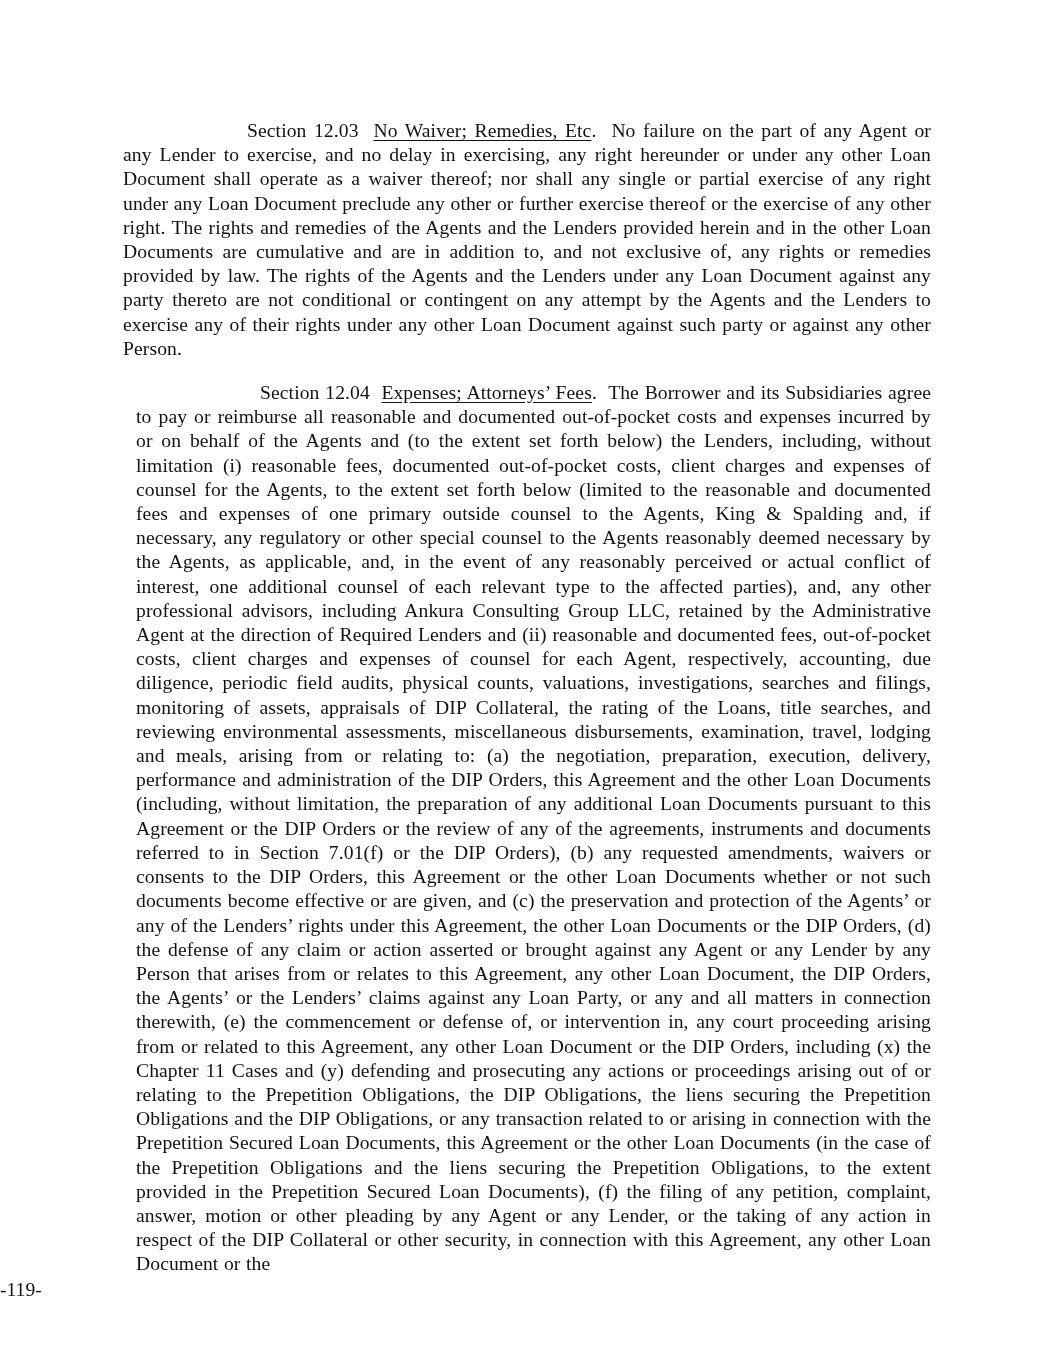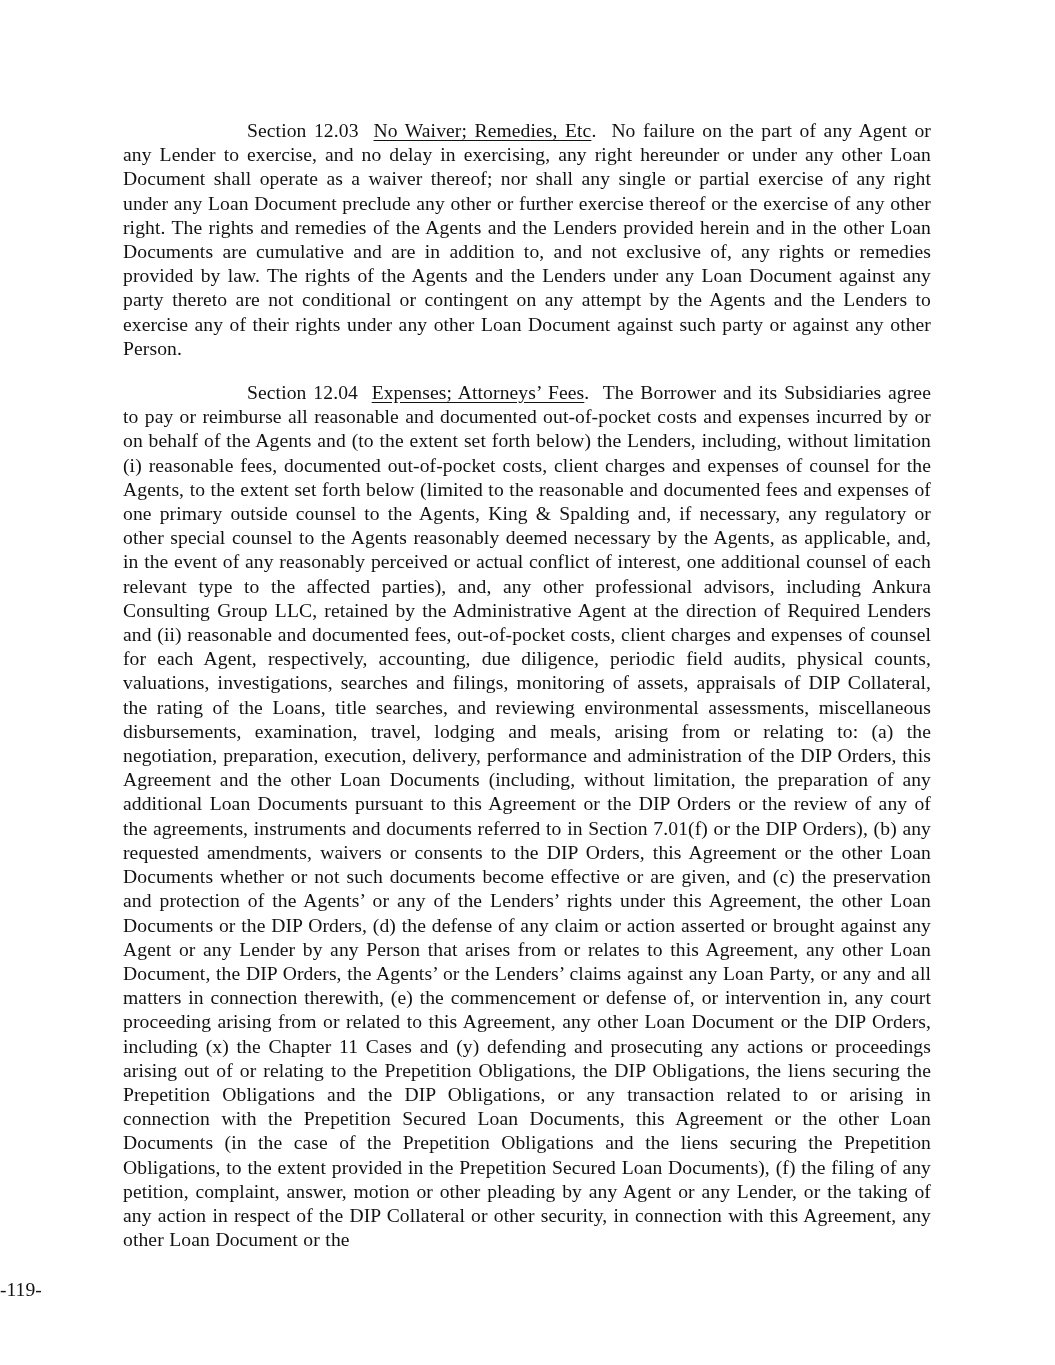--- a/index.html
+++ b/index.html
@@ -22,20 +22,21 @@
     margin: 0;
     font-size: 19.6px;
     line-height: 24.2px;
     text-align: justify;
     text-indent: 124px;
     letter-spacing: 0.1px;
     word-spacing: 0.5px;
   }
   .para + .para {
     margin-top: 20px;
+    margin-left: 13px;
   }
   .section-title {
     text-decoration: underline;
     text-underline-offset: 3px;
   }
   .footer {
     position: absolute;
     top: 1278px;
     left: 0;
     width: 100%;

